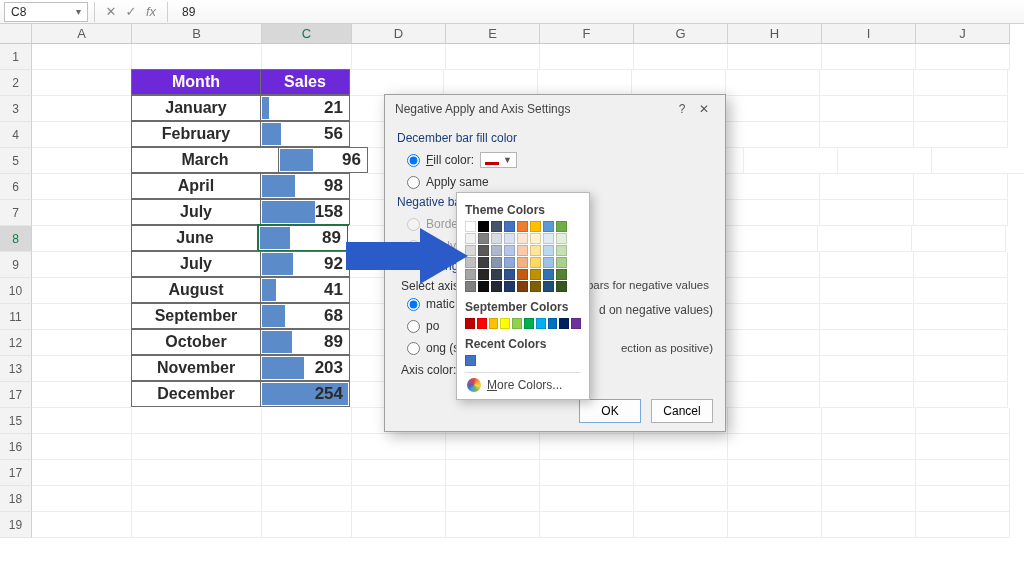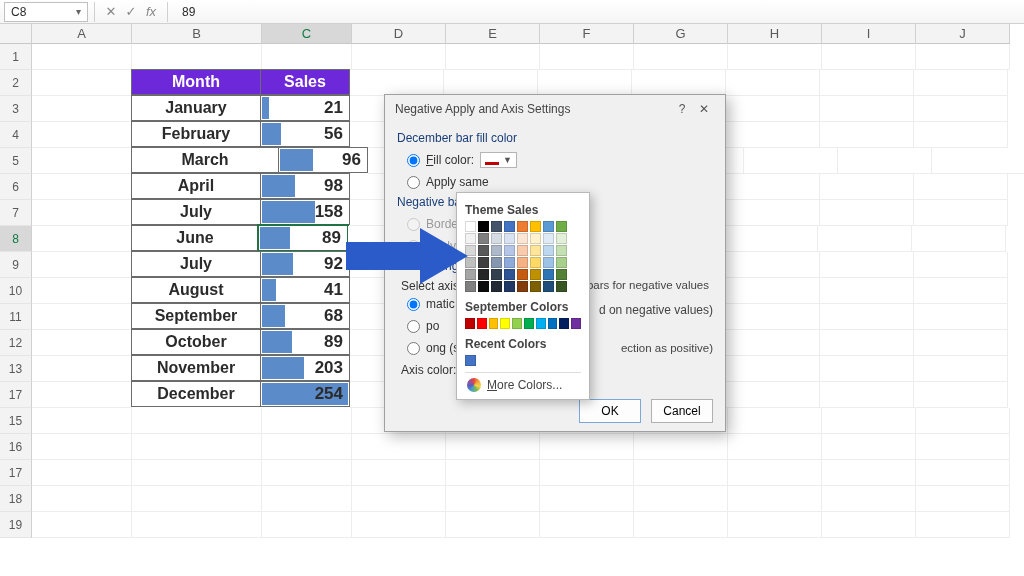--- a/index.html
+++ b/index.html
@@ -441,21 +441,21 @@
         </span>
       </div>
     </div>
     <div class="dlg-buttons">
       <button class="dlg-btn primary">OK</button>
       <button class="dlg-btn">Cancel</button>
     </div>
   </div>
 
   <div class="picker">
-    <div class="grp">Theme Sales</div>
+    <div class="grp">Theme Colors</div>
     <div id="theme-base" class="sw-row">
         <div class="sw" style="background: rgb(255, 255, 255);"></div>
         <div class="sw" style="background: rgb(0, 0, 0);"></div>
         <div class="sw" style="background: rgb(68, 84, 106);"></div>
         <div class="sw" style="background: rgb(68, 114, 196);"></div>
         <div class="sw" style="background: rgb(237, 125, 49);"></div>
         <div class="sw" style="background: rgb(255, 192, 0);"></div>
         <div class="sw" style="background: rgb(91, 155, 213);"></div>
         <div class="sw" style="background: rgb(112, 173, 71);"></div>
       </div>

